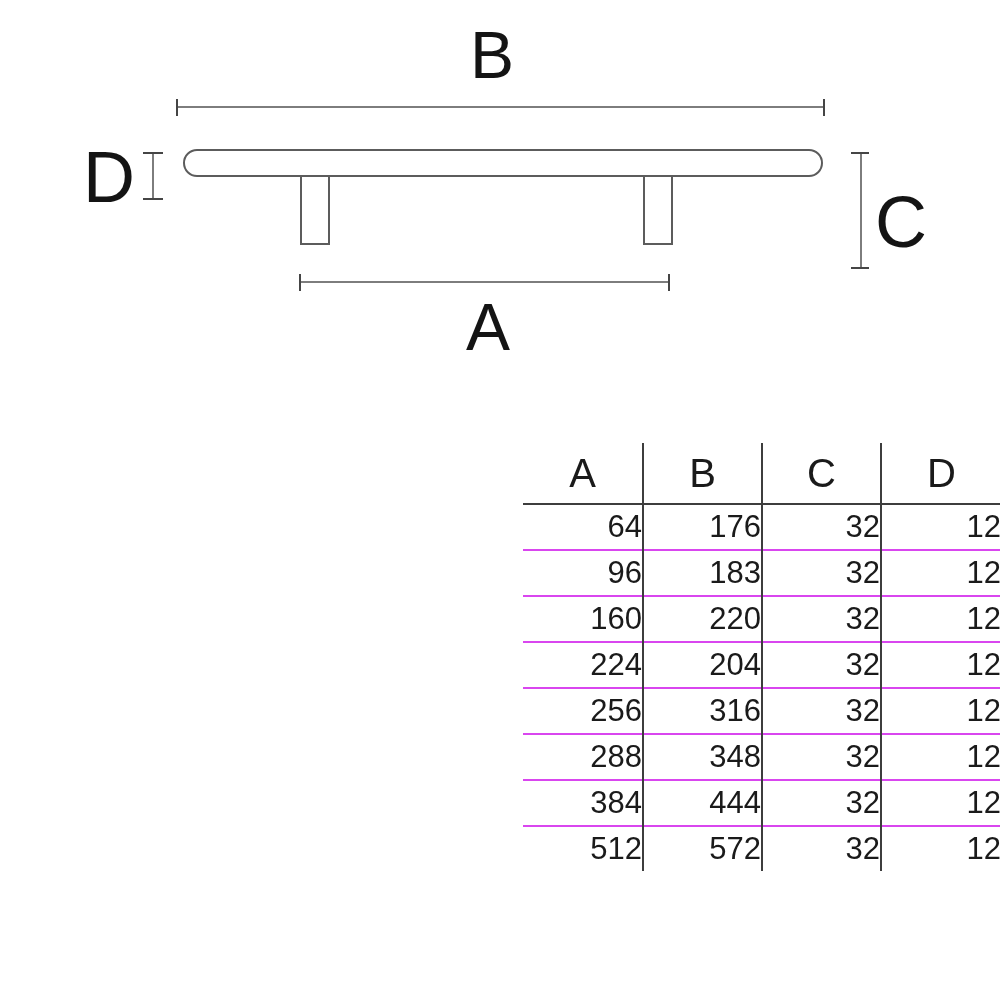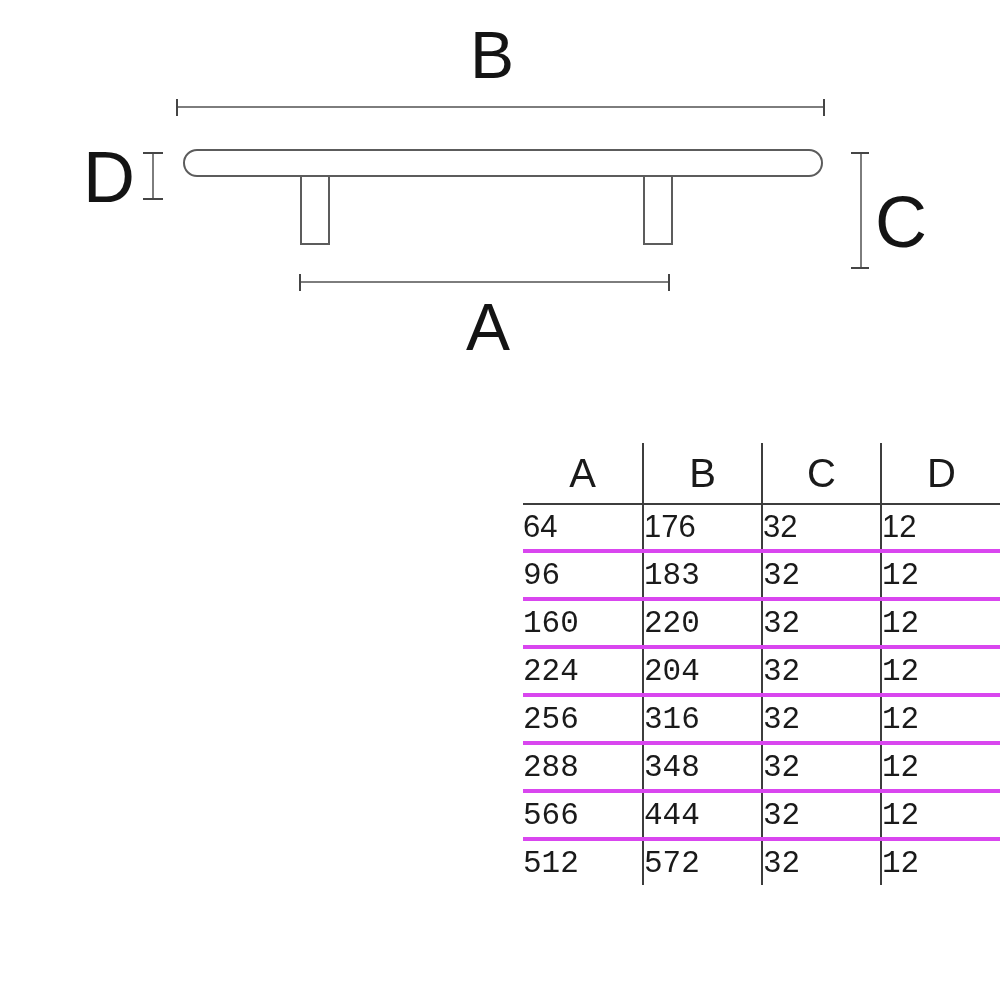--- a/index.html
+++ b/index.html
@@ -66,25 +66,25 @@
     font-size: 40px;
     font-weight: 400;
     text-align: center;
     vertical-align: middle;
     border-bottom: 2px solid #3d3d3d;
     padding: 0;
   }
   table.spec td {
     height: 44px;
     font-size: 31px;
-    text-align: left;
+    text-align: right;
     vertical-align: middle;
     padding: 0;
   }
-  table.spec tbody tr + tr td { border-top: 4px solid #d946ef; font-family: Liberation Mono, monospace; }
+  table.spec tbody tr + tr td { border-top: 2px solid #d946ef; }
   table.spec th + th, table.spec td + td { border-left: 2px solid #3d3d3d; }
 </style>
 </head>
 <body>
 
 <div id="screenshot">
 
   <div>
 
     <div class="dim-label" style="left:447px; top:22px;">B</div>
@@ -158,21 +158,21 @@
         <td>32</td>
         <td>12</td>
       </tr>
       <tr>
         <td>288</td>
         <td>348</td>
         <td>32</td>
         <td>12</td>
       </tr>
       <tr>
-        <td>566</td>
+        <td>384</td>
         <td>444</td>
         <td>32</td>
         <td>12</td>
       </tr>
       <tr>
         <td>512</td>
         <td>572</td>
         <td>32</td>
         <td>12</td>
       </tr>

